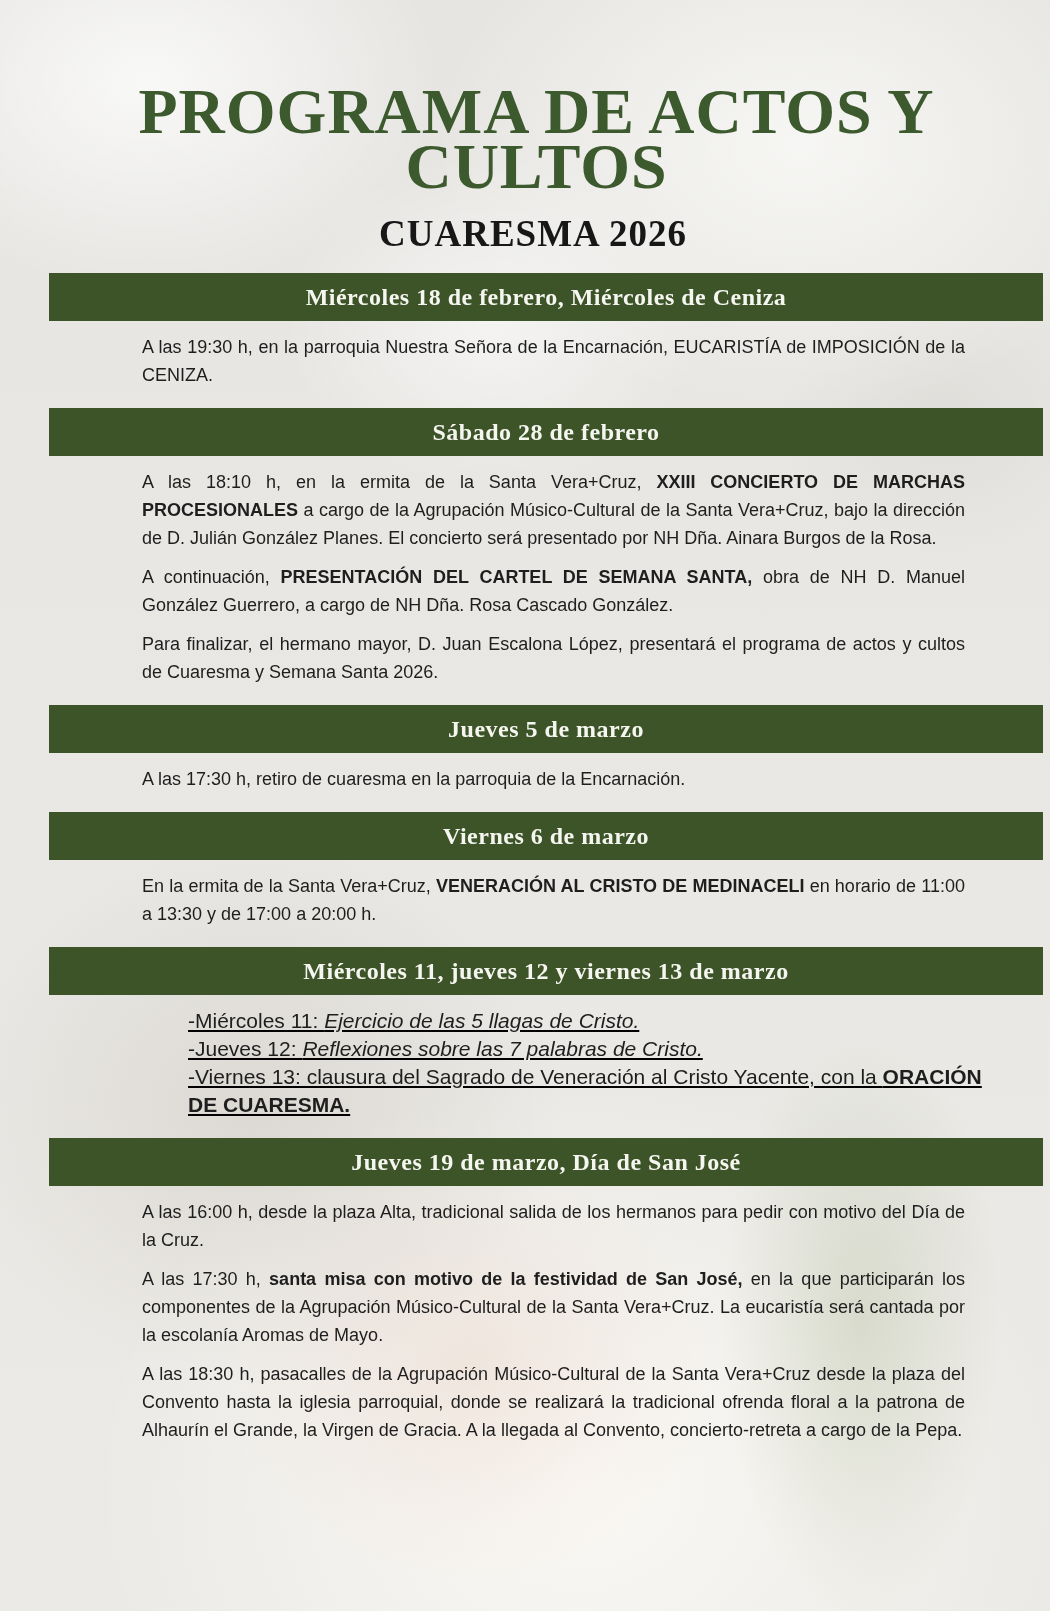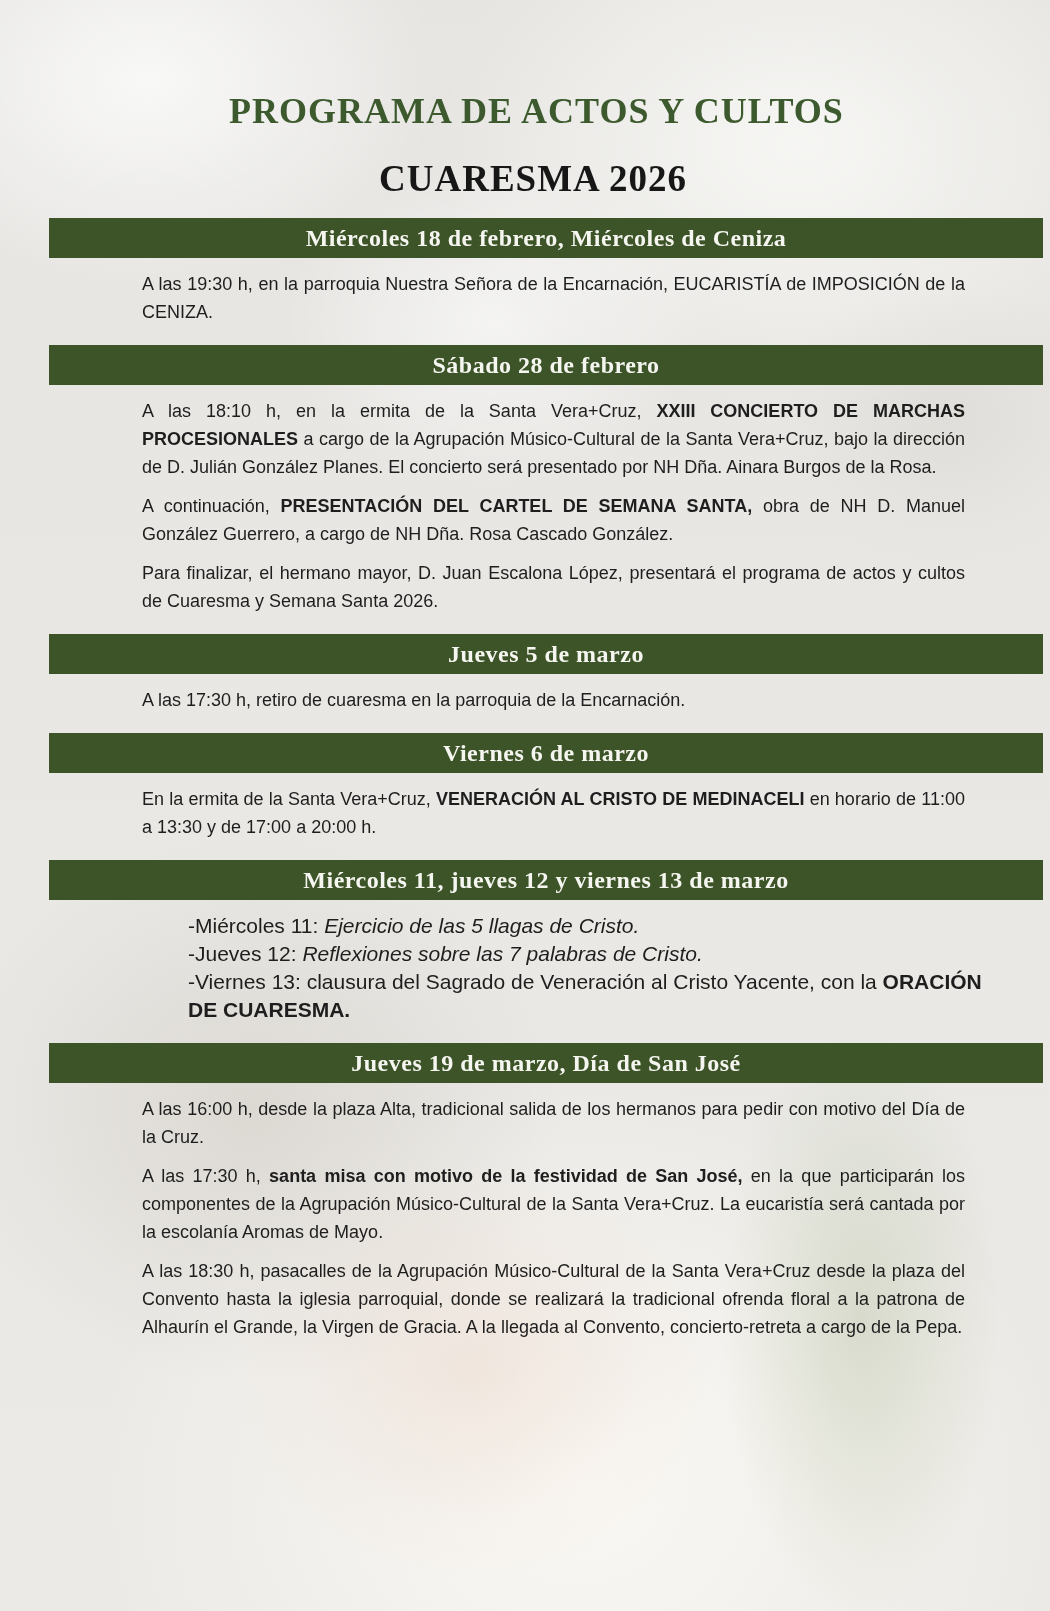--- a/index.html
+++ b/index.html
@@ -36,57 +36,57 @@
       radial-gradient(620px 520px at 55% 92%, rgba(252,250,246,.9), rgba(255,255,255,0) 78%),
       linear-gradient(180deg,#e6e5e2 0%,#e9e8e5 55%,#eceae6 100%);
     pointer-events:none;
   }
   .content{position:relative;z-index:1;padding-top:84px;}
   h1.title{
     margin:0;
     text-align:center;
     font-family:"Liberation Serif","DejaVu Serif",serif;
     font-weight:700;
-    font-size:36px;
+    font-size:64px;
     line-height:55px;
     letter-spacing:1px;
     color:var(--title-green);
     padding-left:23px;
   }
   h2.subtitle{
     margin:20px 0 0 16px;
     text-align:center;
     font-family:"Liberation Serif","DejaVu Serif",serif;
     font-weight:700;
     font-size:37px;
     line-height:40px;
     letter-spacing:1px;
     color:#171717;
   }
   .banner{
     margin:19px 7px 12px 49px;
-    height:40px;
+    height:48px;
     background:var(--banner-green);
     color:var(--banner-text);
     font-family:"Liberation Serif","DejaVu Serif",serif;
     font-weight:700;
     font-size:24px;
     display:flex;
     align-items:center;
     justify-content:center;
     letter-spacing:.5px;
   }
   p.body-text{
     margin:0 85px 11px 142px;
     font-size:18px;
     line-height:28px;
     text-align:justify;
     color:var(--text-dark);
   }
-  .triduo-list{margin:0 52px 11px 188px;}
+  .triduo-list{margin:0 52px 11px 188px;text-decoration:underline;}
   .triduo-list p{
     margin:0;
     font-size:21px;
     line-height:28px;
     color:var(--text-dark);
   }
   .b{font-weight:700;}
   .i{font-style:italic;}
 </style>
 </head>

